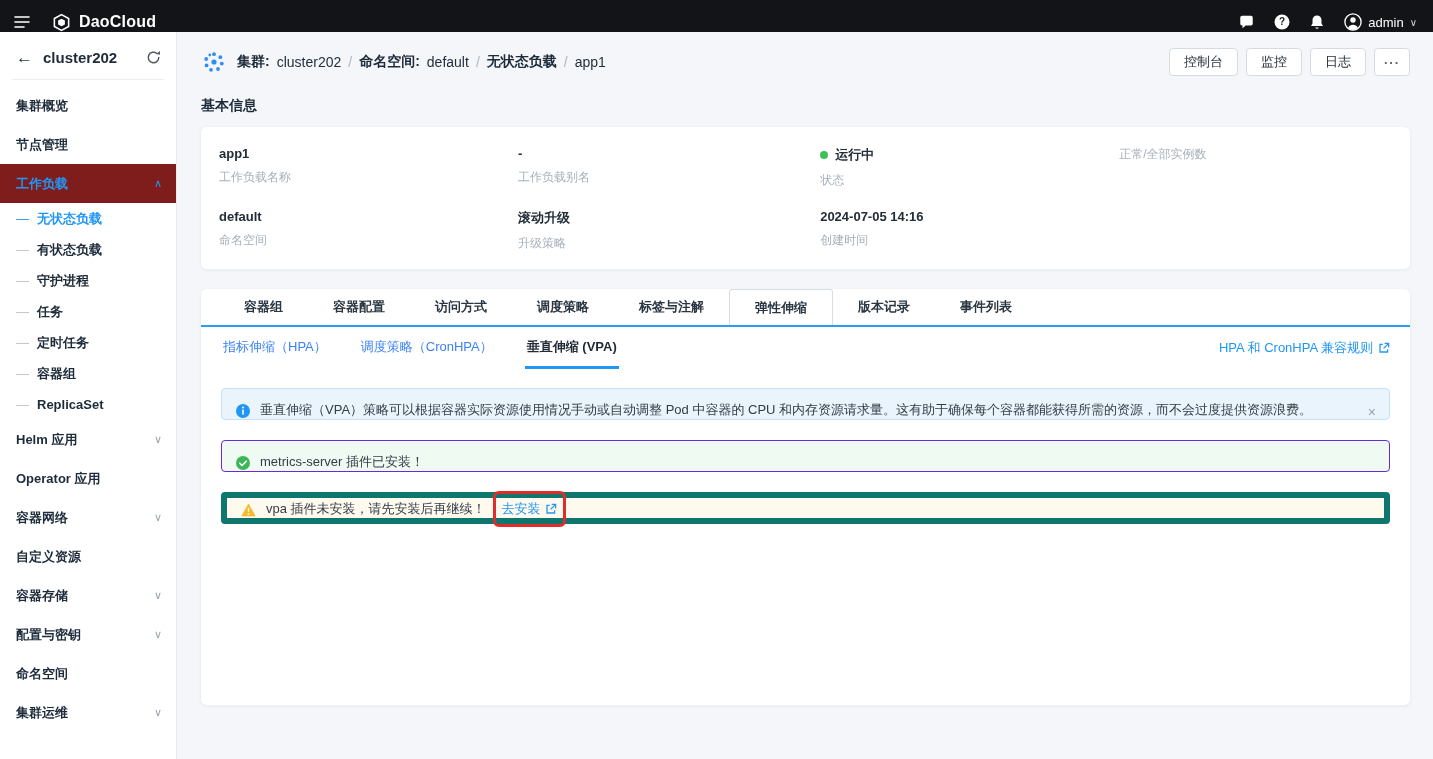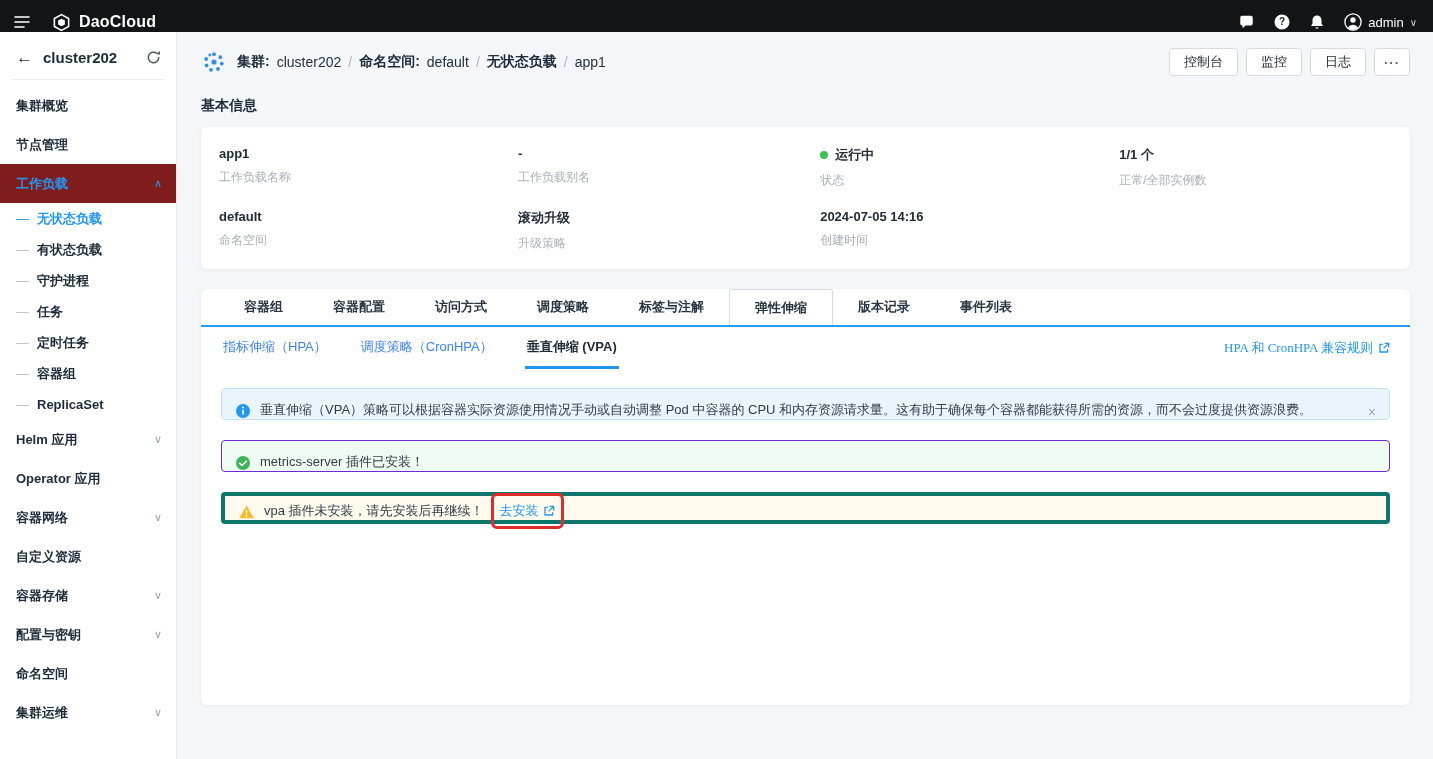--- a/index.html
+++ b/index.html
@@ -71,27 +71,27 @@
   .tab { height:36px; display:flex; align-items:center; padding:0 25px; font-size:13px;
          font-weight:bold; color:#2a3642; cursor:pointer; }
   .tab.active { background:#fff; border:1px solid #d9dee4; border-bottom:none;
                 border-radius:3px 3px 0 0; }
 
   .subtab-row { display:flex; align-items:flex-end; padding:0 20px; height:42px; }
   .subtab { margin-right:30px; padding:11px 2px 10px; font-size:13px; color:#3b82f6;
             cursor:pointer; border-bottom:3px solid transparent; }
   .subtab.active { color:#1f2a35; font-weight:bold; border-bottom-color:#2196f3; }
   .compat-link { margin-left:auto; padding-bottom:12px; color:#2196f3; font-size:13px;
-                 display:inline-flex; align-items:center; gap:5px; cursor:pointer;font-family:Liberation Serif, serif; }
+                 display:inline-flex; align-items:center; gap:5px; cursor:pointer; }
 
   .banner { display:flex; align-items:flex-end; gap:9px; height:32px; border-radius:4px;
             padding:0 13px; margin:0 20px 20px; font-size:13px; color:#333d48; }
   .banner-info { background:#e9f4fd; border:1px solid #c4e1f8; margin-top:19px; }
   .banner-success { background:#effaf2; border:1px solid #6d28d9; }
-  .banner-warning { background:#fefaee; border:4px solid #0f766e; }
+  .banner-warning { background:#fefaee; border:6px solid #0f766e; }
   .banner .close { margin-left:auto; color:#99a2ac; cursor:pointer; font-size:14px; line-height:1; }
 
   .link { color:#2196f3; display:inline-flex; align-items:center; gap:4px; cursor:pointer; }
   .wl-wrap { position:relative; margin-left:7px; display:inline-flex; align-items:center; }
   .annotation-box { position:absolute; left:-9px; right:-9px; top:-9px; bottom:-9px;
                     border:3px solid #e12c2c; border-radius:6px; pointer-events:none; }
 </style>
 </head>
 <body>
 
@@ -278,21 +278,20 @@
           <div class="field-label">工作负载别名</div>
         </div>
         <div>
           <div class="field-value">
             <span class="status-dot"></span>
             <span>运行中</span>
           </div>
           <div class="field-label">状态</div>
         </div>
         <div>
-          <div class="field-value">1/1 个</div>
           <div class="field-label">正常/全部实例数</div>
         </div>
         <div>
           <div class="field-value">default</div>
           <div class="field-label">命名空间</div>
         </div>
         <div>
           <div class="field-value">滚动升级</div>
           <div class="field-label">升级策略</div>
         </div>

